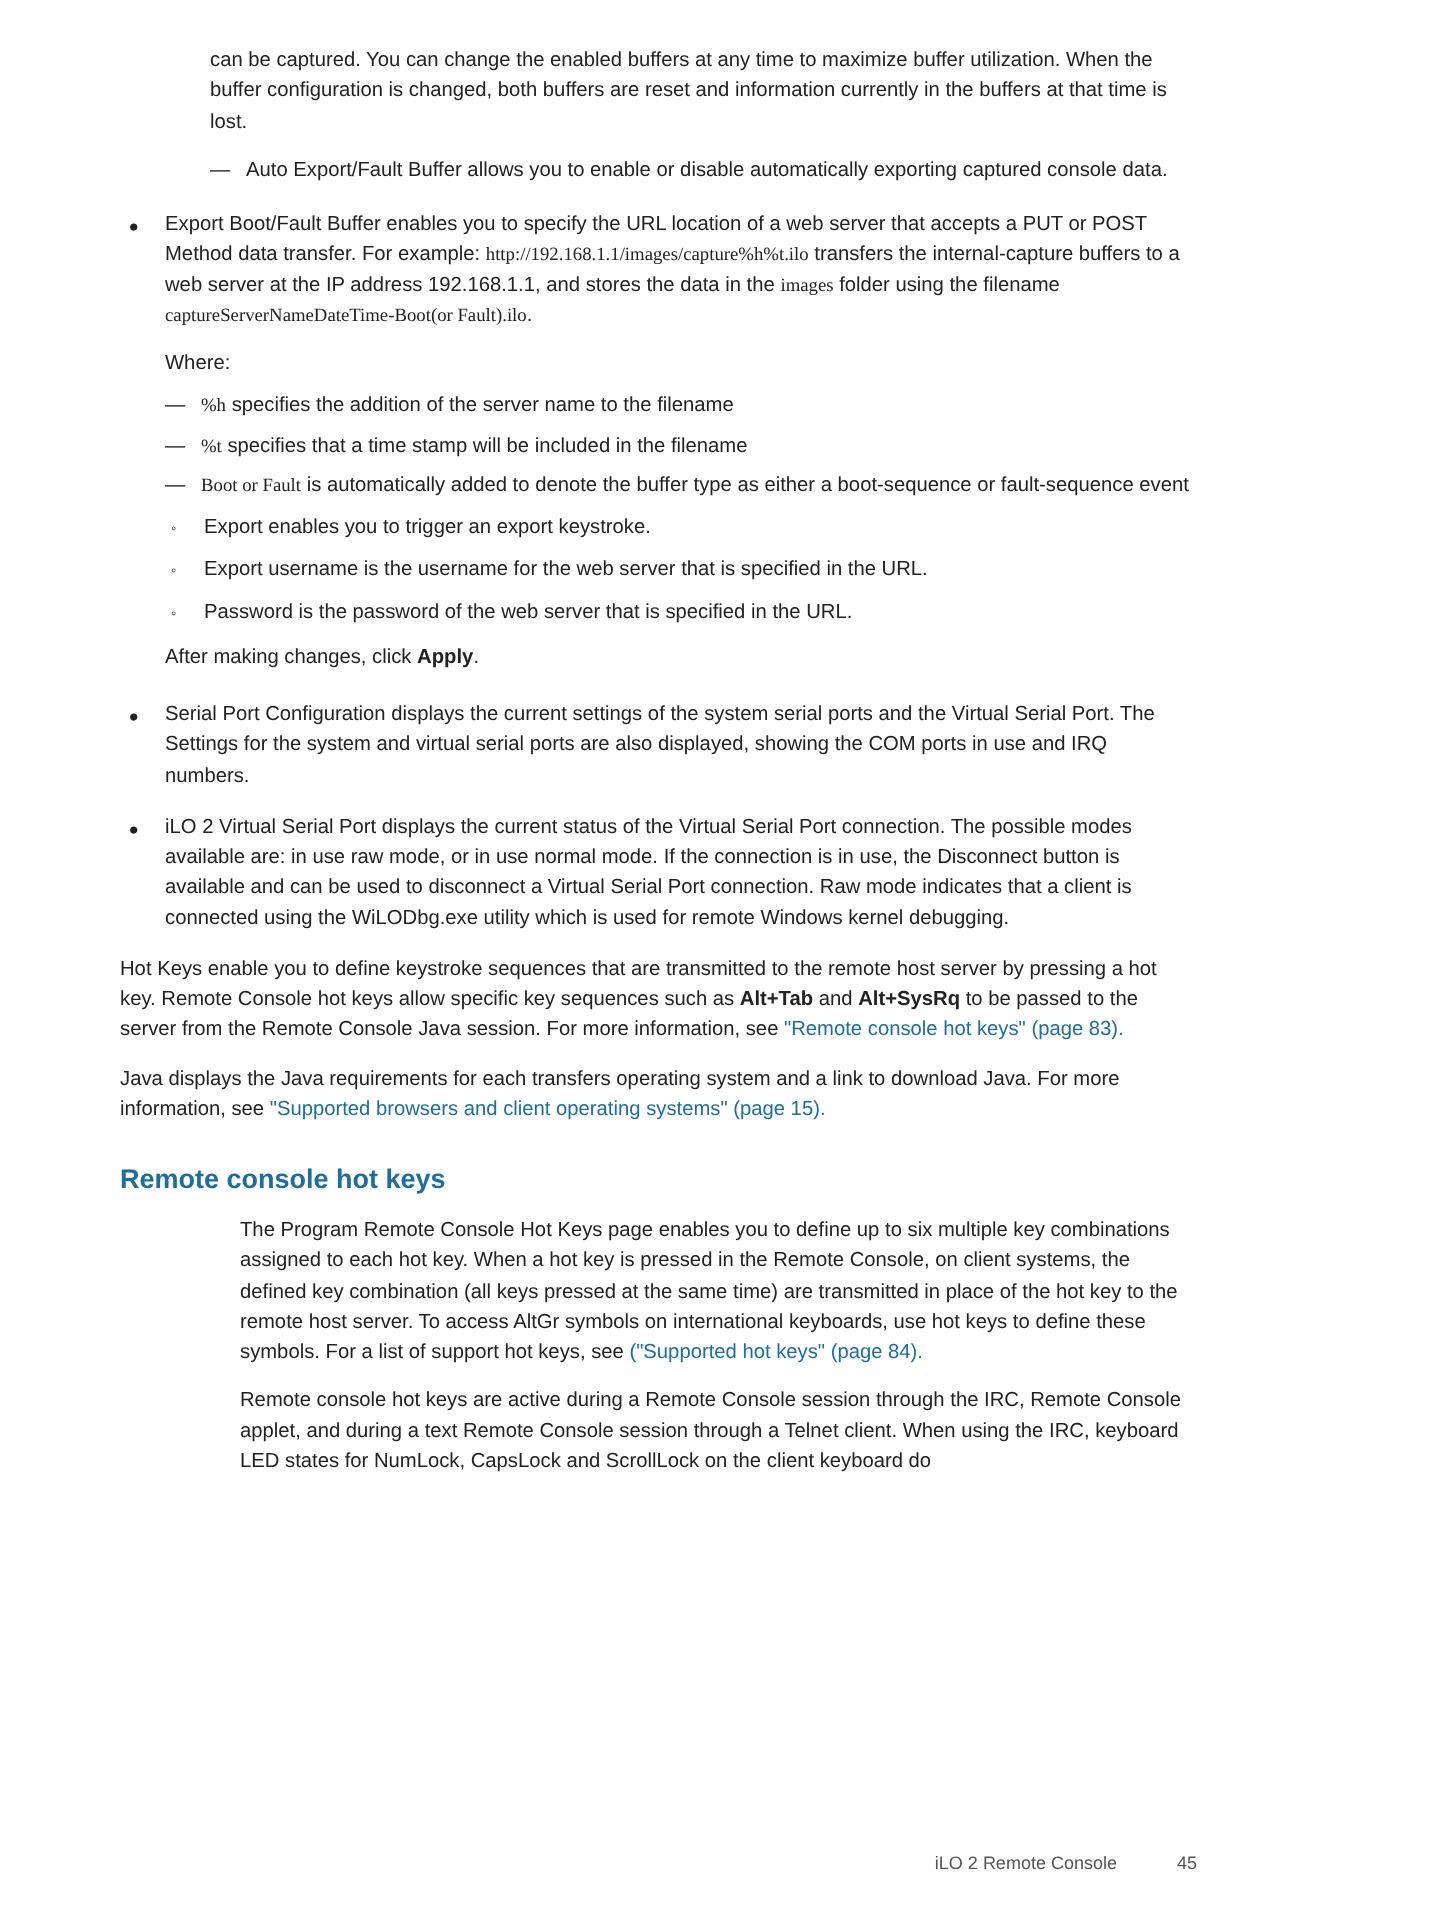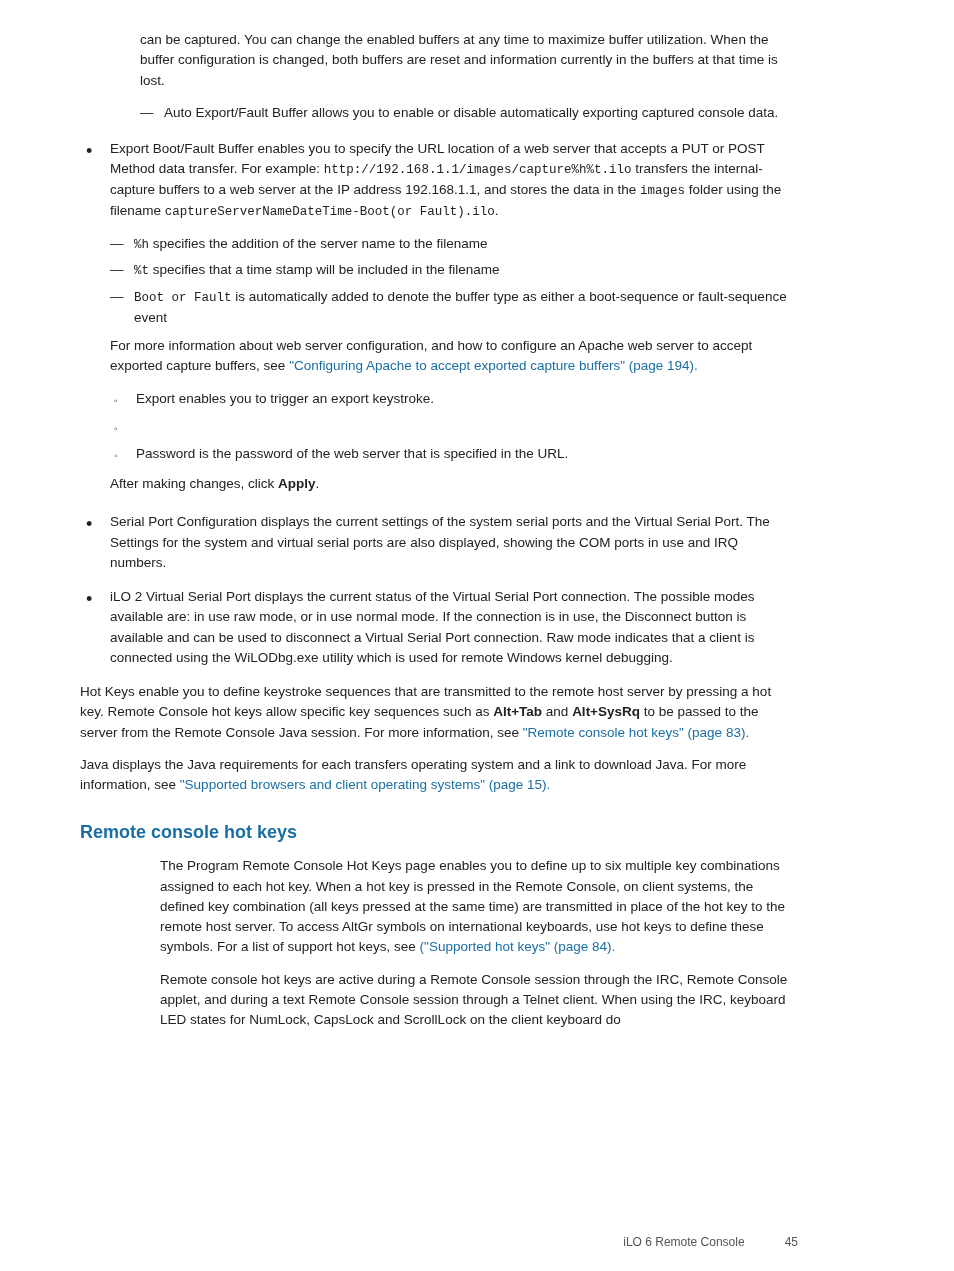--- a/index.html
+++ b/index.html
@@ -125,21 +125,21 @@
       right: 80px;
       font-size: 12px;
       color: #555;
       display: flex;
       align-items: center;
       gap: 40px;
     }
 
     
     .code-inline {
-      font-family: Liberation Mono, monospace;
+      font-family: Liberation Serif, serif;
       font-size: 12.5px;
     }
 
     .top-section {
       margin-bottom: 16px;
     }
 
     .after-apply {
       margin-top: 10px;
       margin-bottom: 4px;
@@ -161,44 +161,43 @@
   </div>
 
   <ul class="main-list">
 
     <li>
       <span class="bullet">•</span>
       <div class="li-content">
         <p class="paragraph">
           <span>Export Boot/Fault Buffer enables you to specify the URL location of a web server that accepts a PUT or POST Method data transfer. For example: </span><span class="code-inline">http://192.168.1.1/images/capture%h%t.ilo</span><span> transfers the internal-capture buffers to a web server at the IP address 192.168.1.1, and stores the data in the </span><span class="code-inline">images</span><span> folder using the filename </span><span class="code-inline">captureServerNameDateTime-Boot(or Fault).ilo</span><span>.</span>
         </p>
+        <p style="margin-bottom:6px;">Where:</p>
         <ul class="dash-list">
           <li>
             <span class="dash">—</span>
             <span><span class="code-inline">%h</span><span> specifies the addition of the server name to the filename</span></span>
           </li>
           <li>
             <span class="dash">—</span>
             <span><span class="code-inline">%t</span><span> specifies that a time stamp will be included in the filename</span></span>
           </li>
           <li>
             <span class="dash">—</span>
             <span><span class="code-inline">Boot or Fault</span><span> is automatically added to denote the buffer type as either a boot-sequence or fault-sequence event</span></span>
           </li>
         </ul>
-        <p class="paragraph">
-          <span>For more information about web server configuration, and how to configure an Apache web server to accept exported capture buffers, see </span><a class="link">"Configuring Apache to accept exported capture buffers" (page 194).</a>
-        </p>
         <ul class="circle-list">
           <li>
             <span class="circ">◦</span>
             <span>Export enables you to trigger an export keystroke.</span>
           </li>
           <li>
             <span class="circ">◦</span>
+            <span>Export username is the username for the web server that is specified in the URL.</span>
           </li>
           <li>
             <span class="circ">◦</span>
             <span>Password is the password of the web server that is specified in the URL.</span>
           </li>
         </ul>
         <p class="after-apply">
           <span>After making changes, click </span><strong>Apply</strong><span>.</span>
         </p>
       </div>
@@ -231,17 +230,17 @@
   <h2 class="section-heading">Remote console hot keys</h2>
 
   <div class="indented-section">
     <p class="paragraph">
       <span>The Program Remote Console Hot Keys page enables you to define up to six multiple key combinations assigned to each hot key. When a hot key is pressed in the Remote Console, on client systems, the defined key combination (all keys pressed at the same time) are transmitted in place of the hot key to the remote host server. To access AltGr symbols on international keyboards, use hot keys to define these symbols. For a list of support hot keys, see </span><a class="link">("Supported hot keys" (page 84).</a>
     </p>
     <p class="paragraph">Remote console hot keys are active during a Remote Console session through the IRC, Remote Console applet, and during a text Remote Console session through a Telnet client. When using the IRC, keyboard LED states for NumLock, CapsLock and ScrollLock on the client keyboard do</p>
   </div>
 
   <div class="footer">
-    <span>iLO 6 Remote Console</span>
+    <span>iLO 2 Remote Console</span>
     <span>45</span>
   </div>
 
 </div>
 
 </body></html>

